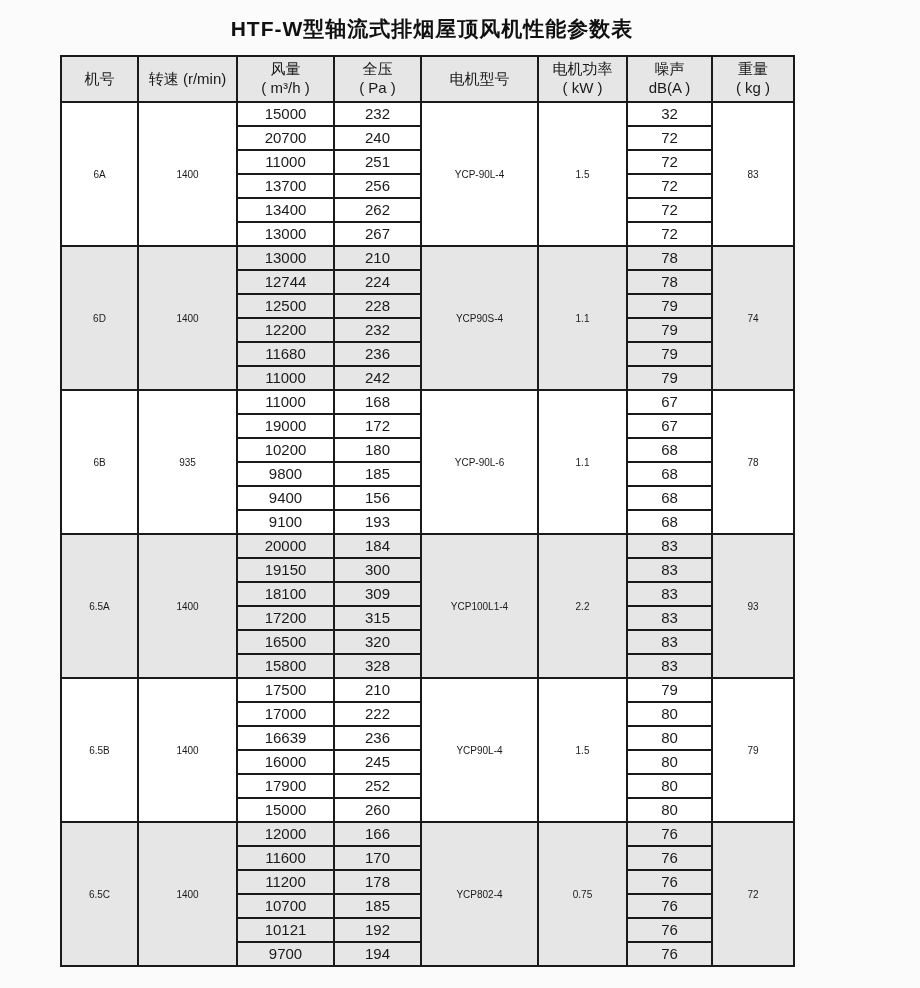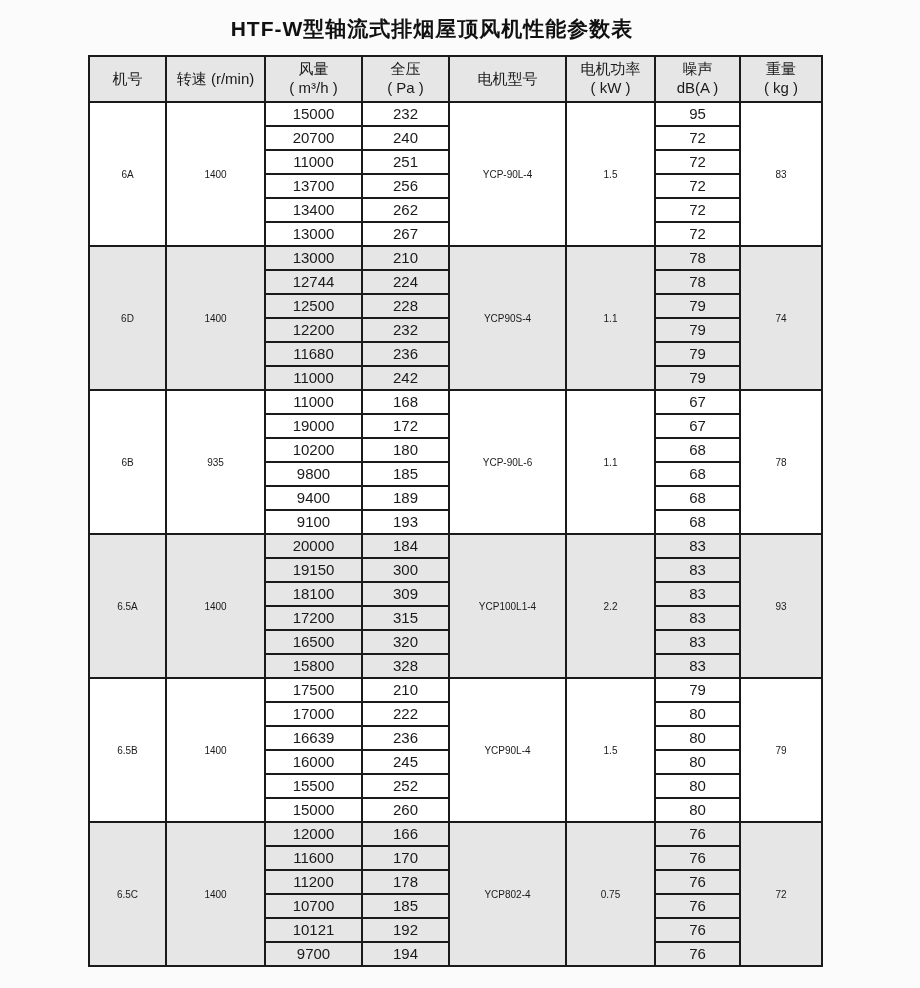--- a/index.html
+++ b/index.html
@@ -16,21 +16,21 @@
     text-align: center;
     font-size: 21px;
     font-weight: bold;
     letter-spacing: 1px;
     margin: 15px 0 12px 0;
     color: #111;
   }
   table.spec-table {
     border-collapse: collapse;
     table-layout: fixed;
-    margin-left: 88px;
+    margin-left: 60px;
     width: 733px;
   }
   .spec-table th, .spec-table td {
     border: 2px solid #1a1a1a;
     text-align: center;
     vertical-align: middle;
     padding: 0;
     overflow: hidden;
   }
   .spec-table thead th {
@@ -100,21 +100,21 @@
         </tr>
     </thead>
     <tbody id="table-body">
         <tr>
           <td rowspan="6" class="merged">6A</td>
           <td rowspan="6" class="merged">1400</td>
           <td>15000</td>
           <td>232</td>
           <td rowspan="6" class="merged">YCP-90L-4</td>
           <td rowspan="6" class="merged">1.5</td>
-          <td>95</td>
+          <td>32</td>
           <td rowspan="6" class="merged">83</td>
         </tr>
         <tr>
           <td>20700</td>
           <td>240</td>
           <td>72</td>
         </tr>
         <tr>
           <td>11000</td>
           <td>251</td>
@@ -190,21 +190,21 @@
           <td>180</td>
           <td>68</td>
         </tr>
         <tr>
           <td>9800</td>
           <td>185</td>
           <td>68</td>
         </tr>
         <tr>
           <td>9400</td>
-          <td>189</td>
+          <td>156</td>
           <td>68</td>
         </tr>
         <tr>
           <td>9100</td>
           <td>193</td>
           <td>68</td>
         </tr>
         <tr class="shaded">
           <td rowspan="6" class="merged">6.5A</td>
           <td rowspan="6" class="merged">1400</td>
@@ -259,21 +259,21 @@
           <td>16639</td>
           <td>236</td>
           <td>80</td>
         </tr>
         <tr>
           <td>16000</td>
           <td>245</td>
           <td>80</td>
         </tr>
         <tr>
-          <td>15500</td>
+          <td>17900</td>
           <td>252</td>
           <td>80</td>
         </tr>
         <tr>
           <td>15000</td>
           <td>260</td>
           <td>80</td>
         </tr>
         <tr class="shaded">
           <td rowspan="6" class="merged">6.5C</td>

